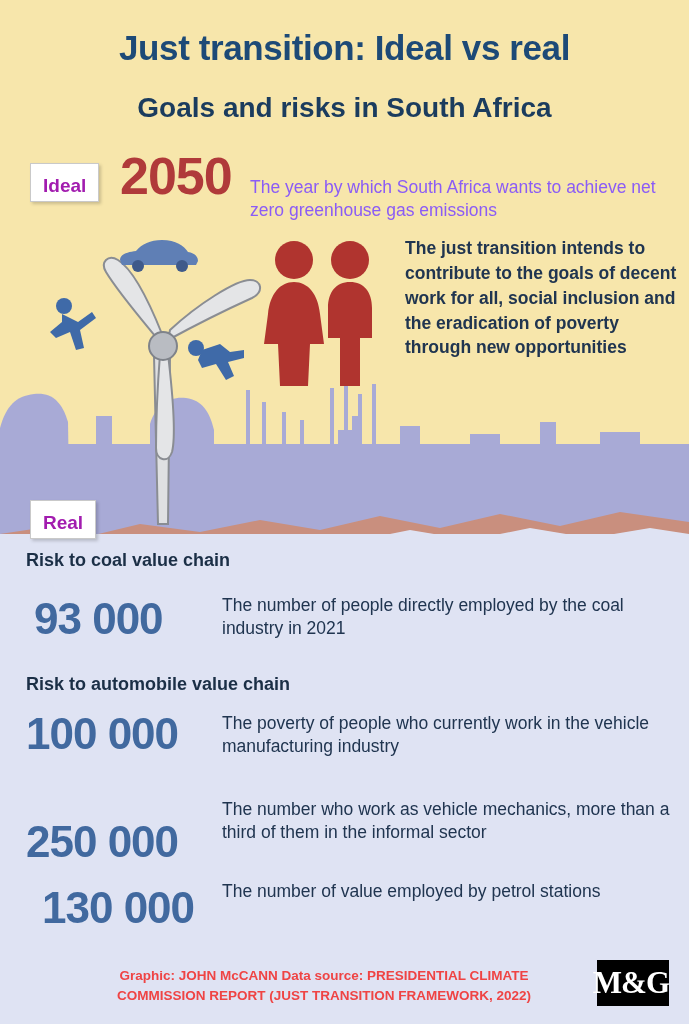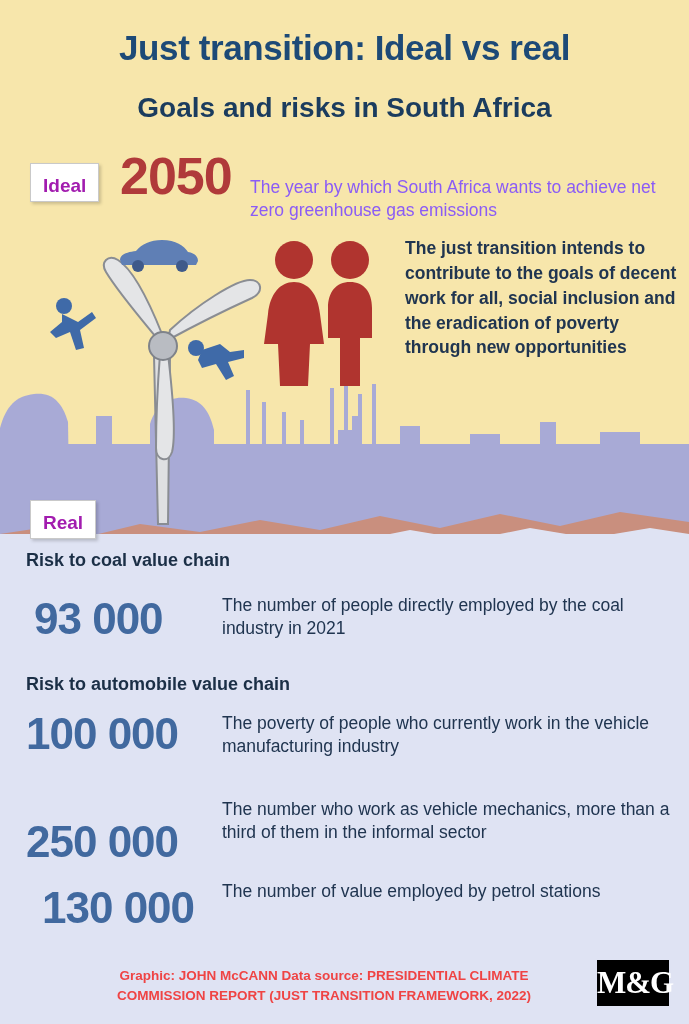--- a/index.html
+++ b/index.html
@@ -144,21 +144,21 @@
   .logo {
     position: absolute;
     right: 20px; top: 960px;
     width: 72px; height: 46px;
     background: #000;
     color: #fff;
     font-weight: bold;
     font-size: 31px;
     display: flex;
     align-items: center;
-    justify-content: flex-start;
+    justify-content: flex-end;
     letter-spacing: -1px;
     font-family: "Liberation Serif", serif;
   }
 </style>
 </head>
 <body>
 
 <div class="infographic">
 
   <div class="bg-top"></div>

